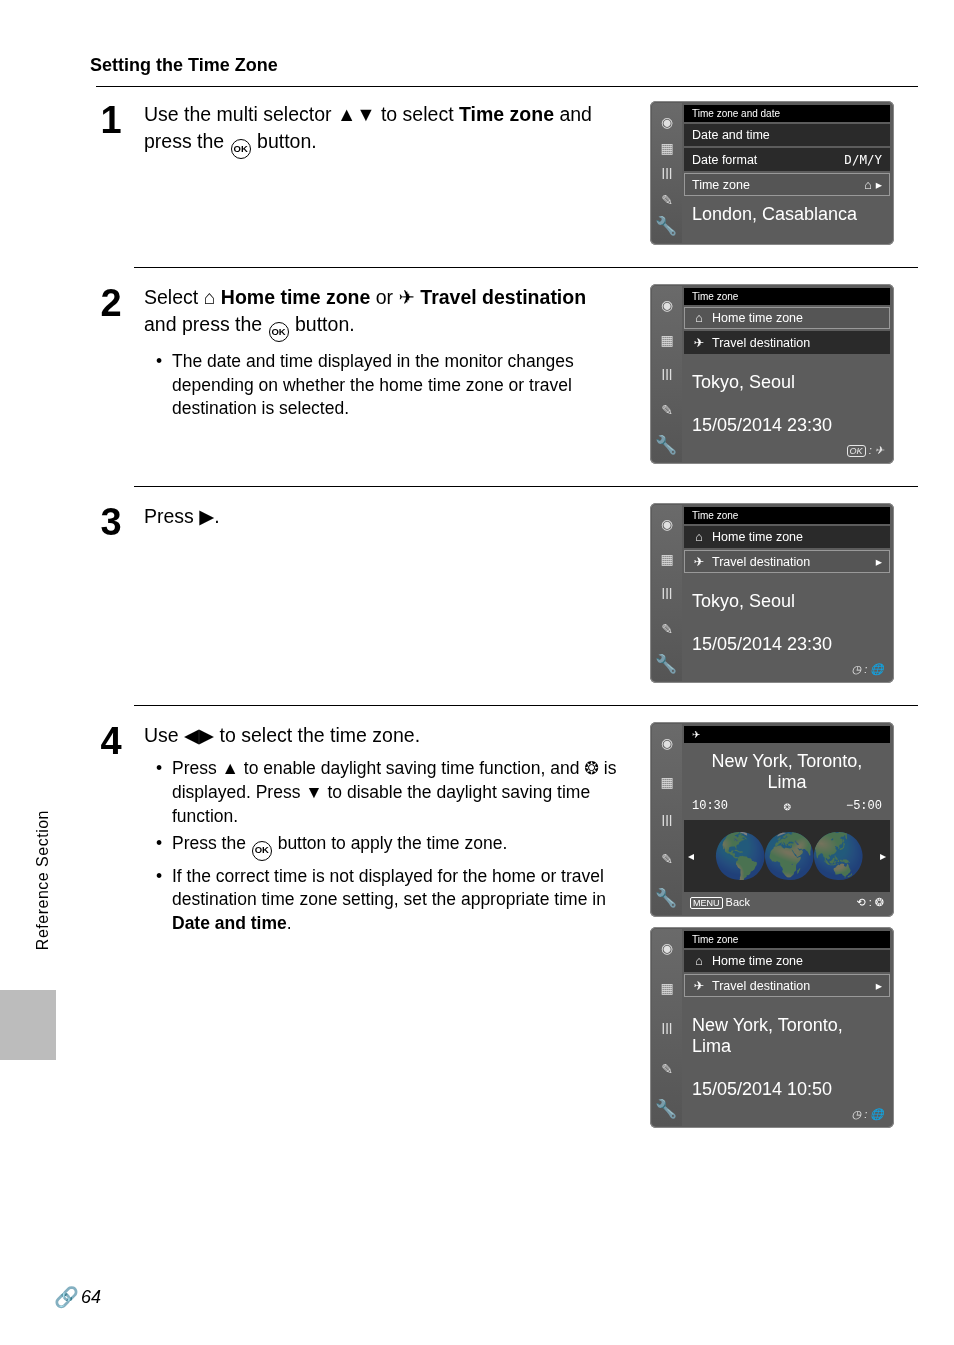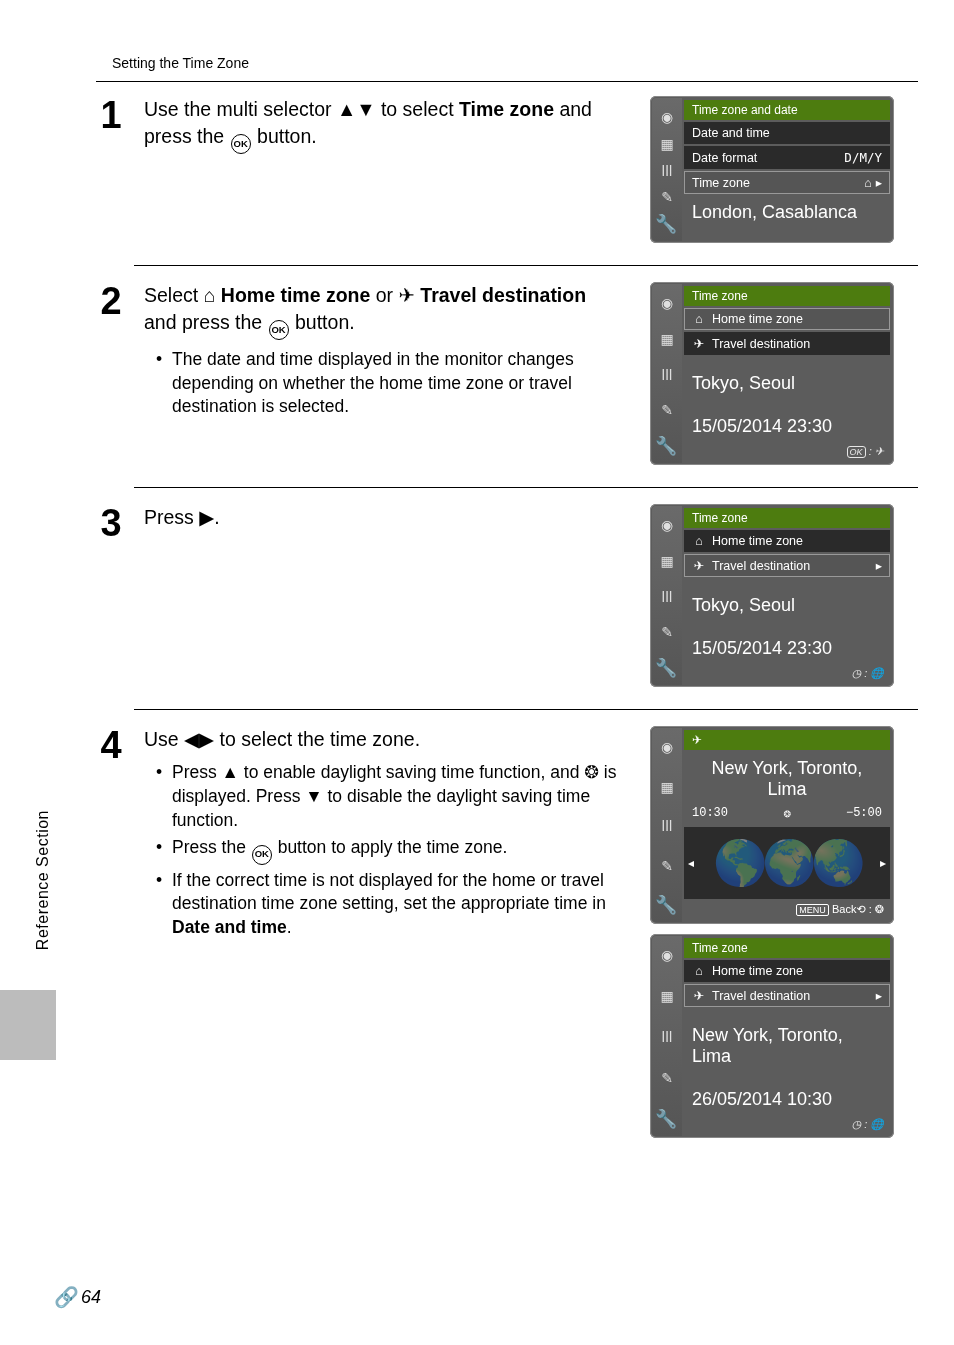--- a/index.html
+++ b/index.html
@@ -6,23 +6,23 @@
   body {
     font-family: -apple-system, "Helvetica Neue", Arial, sans-serif;
     width: 954px;
     height: 1345px;
     background: #fff;
     position: relative;
     padding: 55px 36px 40px 36px;
     color: #000;
   }
   .heading {
-    font-size: 14px;
-    font-weight: 400;
-    margin-left: 76px;
+    font-size: 18px;
+    font-weight: 700;
+    margin-left: 54px;
     margin-bottom: 10px;
   }
   .sep { border: 0; border-top: 1px solid #000; margin: 6px 0 14px 60px; }
   .sep-inner { border: 0; border-top: 1px solid #000; margin: 22px 0 16px 98px; }
   .step-row {
     display: flex;
     align-items: flex-start;
     margin-left: 60px;
     gap: 18px;
   }
@@ -75,24 +75,24 @@
     border-radius: 4px 0 0 4px;
     display: flex;
     flex-direction: column;
     align-items: center;
     justify-content: space-between;
     padding: 10px 0 8px 0;
   }
   .leftbar .ic { width: 18px; height: 18px; opacity: .8; display:flex; align-items:center; justify-content:center; font-size:14px; }
   .leftbar .ic-wrench { color: #f5d400; font-size: 18px; }
   .screen .title {
-    background: #4d7c0f;
+    background: #000000;
     margin: 0 0 2px 0;
     padding: 3px 8px;
-    font-size: 12px;
+    font-size: 10px;
   }
   .screen .row {
     background: #3c3c3c;
     margin: 0 0 2px 0;
     padding: 4px 8px;
     display: flex;
     align-items: center;
     justify-content: space-between;
     font-size: 12.5px;
   }
@@ -117,21 +117,21 @@
     margin: 2px 0 2px 0;
     background: #2b2b2b;
     position: relative;
     display:flex; align-items:center; justify-content:center;
   }
   .map .globe { font-size: 44px; opacity:.4; letter-spacing: -6px; }
   .map .l, .map .r { position: absolute; top:50%; transform: translateY(-50%); font-size: 12px; }
   .map .l { left: 4px; }
   .map .r { right: 4px; }
   .maplabels { display:flex; justify-content: space-between; padding: 0 8px 4px 8px; font-size:12px;font-family:Liberation Mono, monospace; }
-  .screen .back-strip { display:flex; justify-content:flex-end; padding:2px 6px 4px 6px; font-size:11px; }
+  .screen .back-strip { display:flex; justify-content:space-between; padding:2px 6px 4px 6px; font-size:11px; }
   .ok-badge {
     display:inline-flex; align-items:center; justify-content:center;
     border: 1.6px solid #000; border-radius: 50%;
     width: 20px; height: 20px; font-size: 9.5px; font-weight: 700;
     vertical-align: -4px; margin: 0 1px;
   }
   .sidebar-label {
     position: absolute;
     left: 34px;
     top: 810px;
@@ -318,21 +318,21 @@
       <div class="row dark">
           <span><span class="ic-inline">⌂</span><span>Home time zone</span></span>
         </div>
       <div class="row sel">
           <span><span class="ic-inline">✈</span><span>Travel destination</span></span>
           <span>▸</span>
         </div>
       <div class="spacer"></div>
       <div class="plain">New York, Toronto, Lima</div>
       <div class="spacer"></div>
-      <div class="plain">26/05/2014  10:30</div>
+      <div class="plain">15/05/2014  10:50</div>
       <div class="footer-hint">◷ : 🌐</div>
     </div>
   </div>
 </div>
 
 <div class="sidebar-tab"></div>
 <div class="sidebar-label">Reference Section</div>
 
 <div class="pagefoot">
   <span class="chain">🔗</span>

